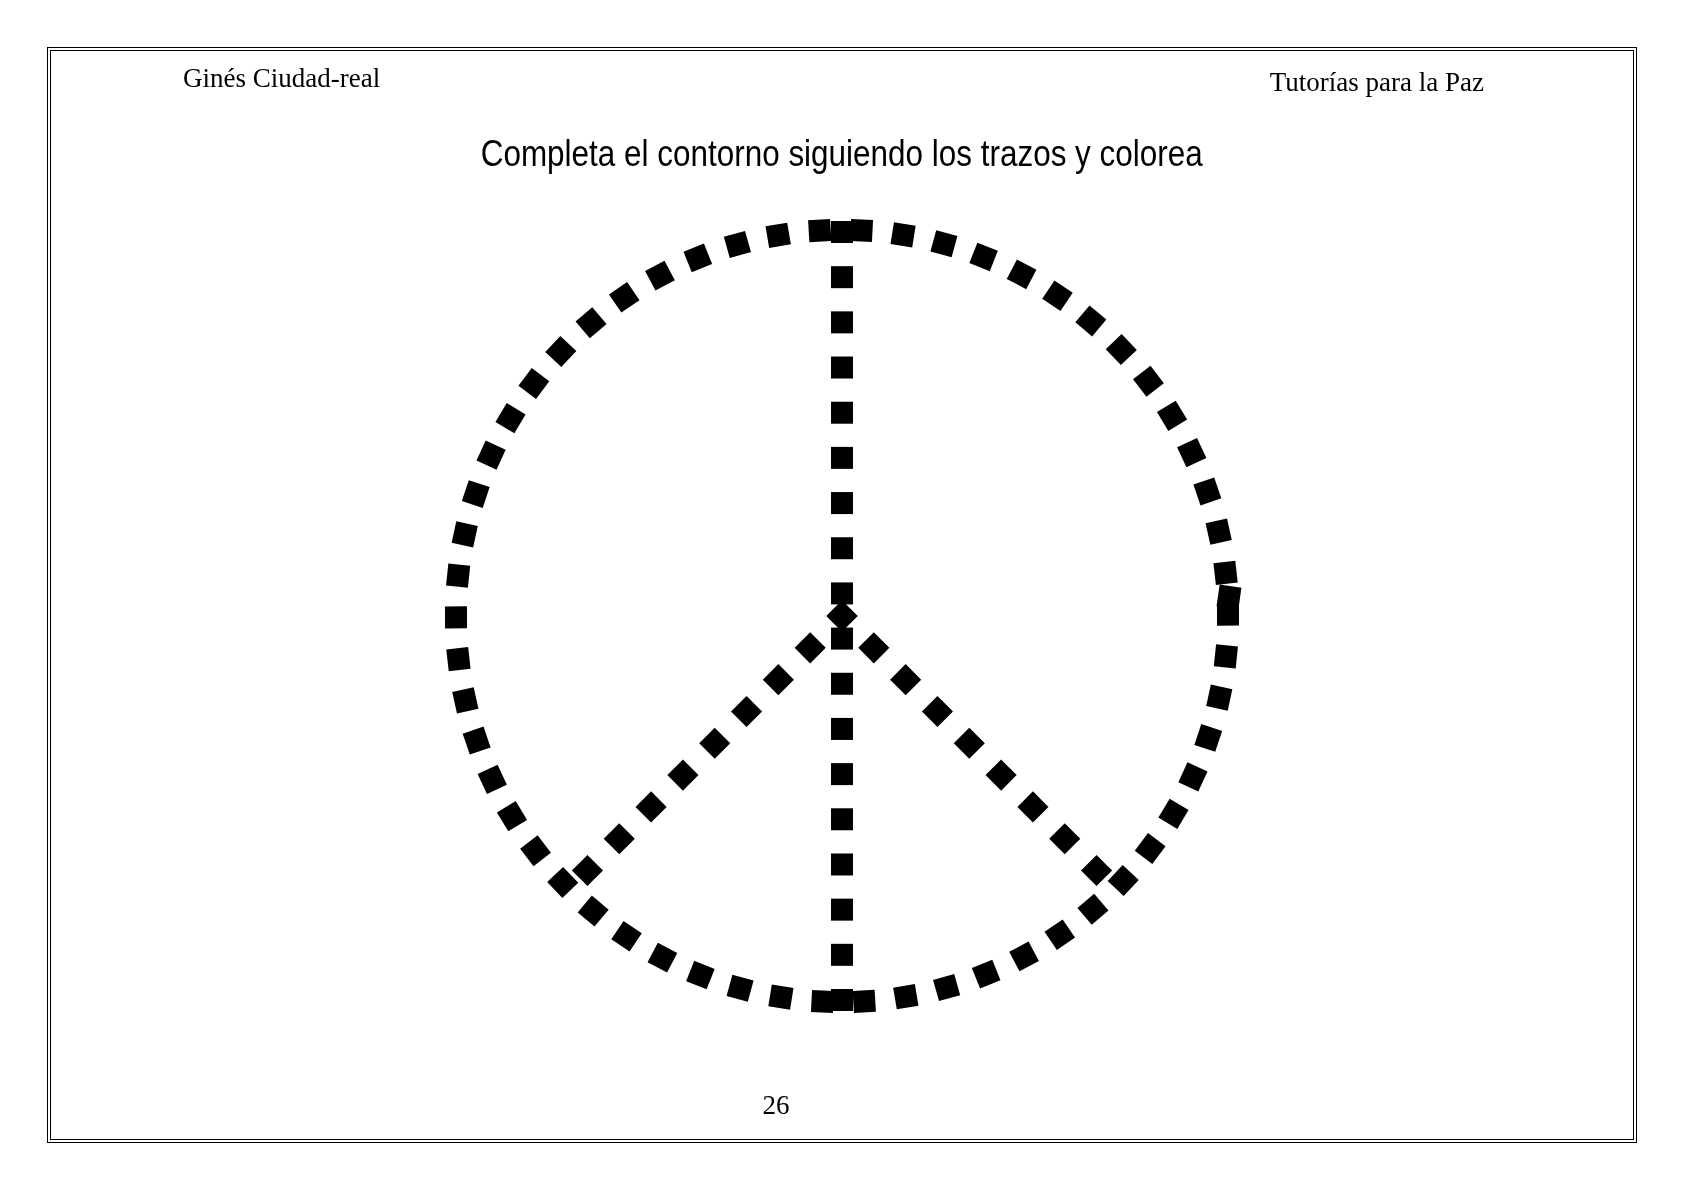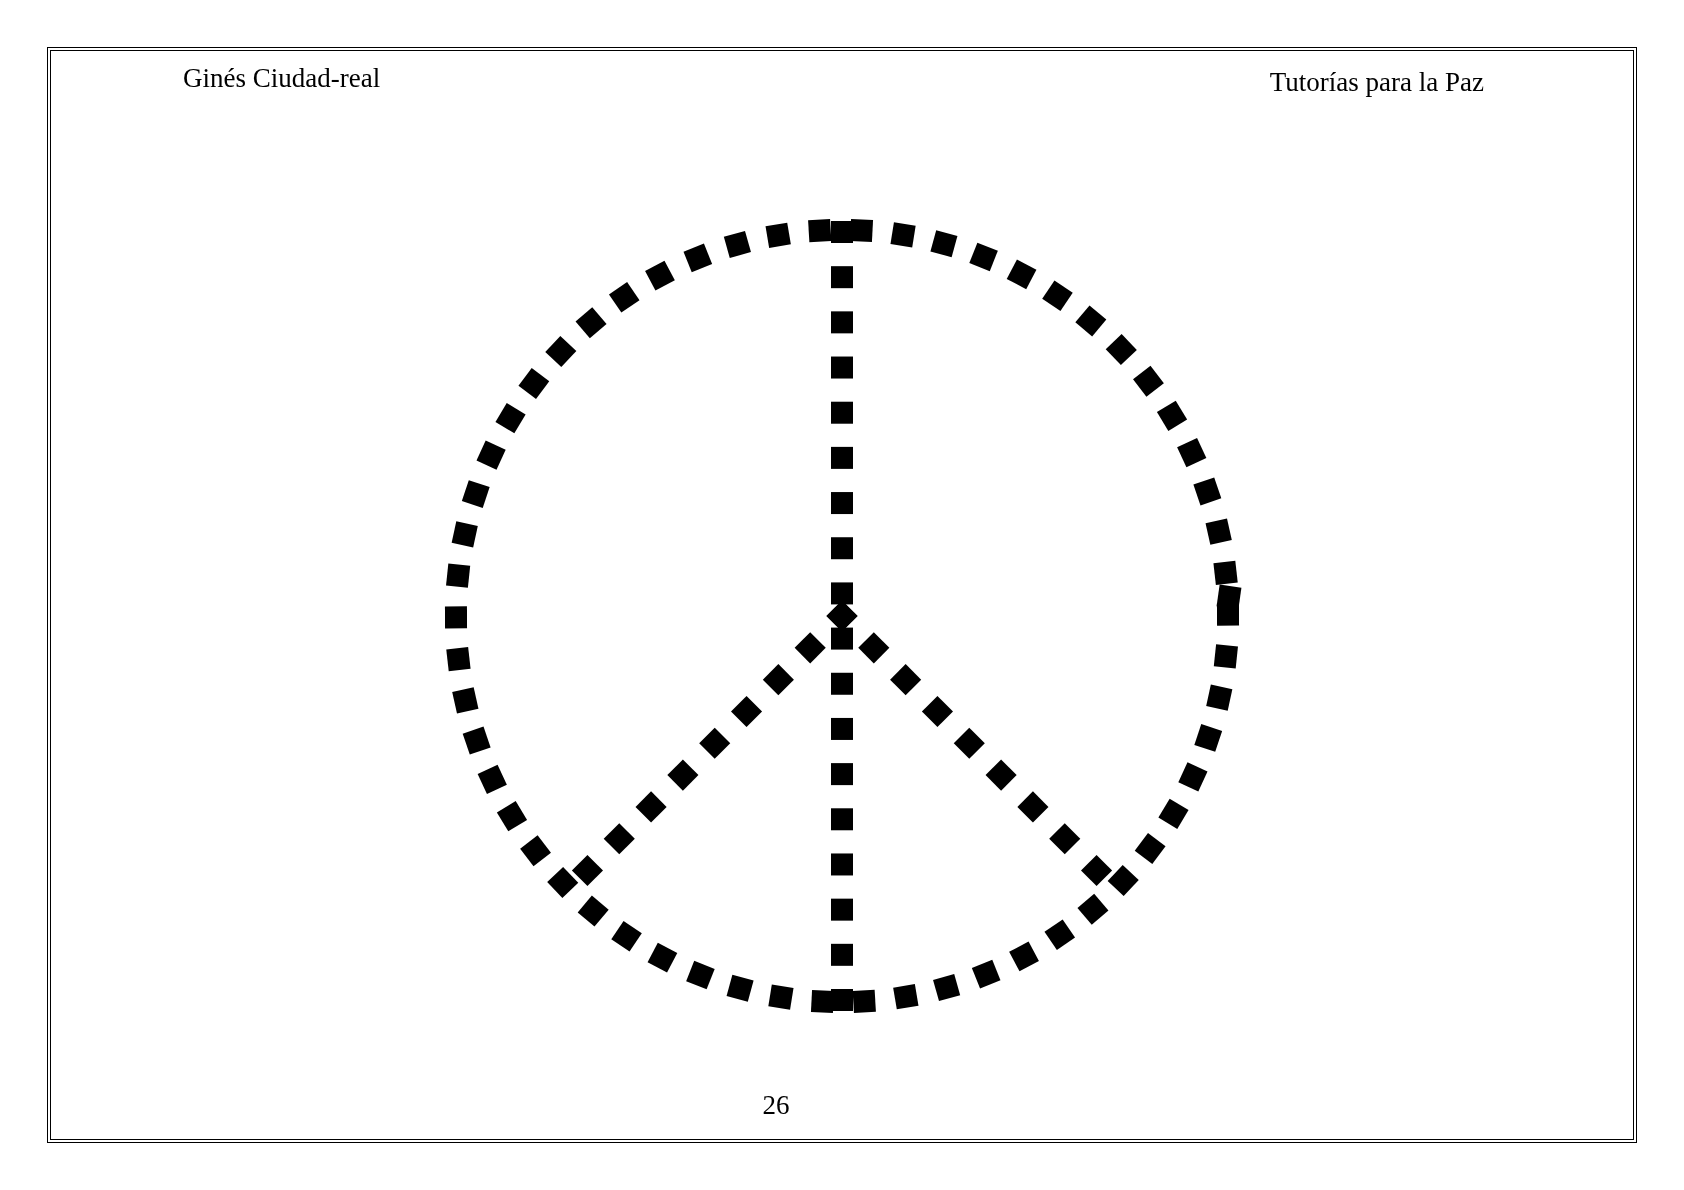--- a/index.html
+++ b/index.html
@@ -74,20 +74,23 @@
 <body>
 
 <div class="page">
 
   <div class="frame"></div>
 
   <div class="header-left">Ginés Ciudad-real</div>
 
   <div class="header-right">Tutorías para la Paz</div>
 
+  <div class="title">
+    <span class="squeeze">Completa el contorno siguiendo los trazos y colorea</span>
+  </div>
 
   <svg class="peace-svg" viewBox="0 0 1684 1190" xmlns="http://www.w3.org/2000/svg">
     <g id="peace-dots">
         <rect x="1214.89" y="645.35" width="22" height="22" fill="#000000" transform="rotate(6.00 1225.89 656.35)"></rect>
         <rect x="1208.27" y="686.62" width="22" height="22" fill="#000000" transform="rotate(12.21 1219.27 697.62)"></rect>
         <rect x="1197.24" y="726.93" width="22" height="22" fill="#000000" transform="rotate(18.41 1208.24 737.93)"></rect>
         <rect x="1181.91" y="765.81" width="22" height="22" fill="#000000" transform="rotate(24.62 1192.91 776.81)"></rect>
         <rect x="1162.46" y="802.81" width="22" height="22" fill="#000000" transform="rotate(30.83 1173.46 813.81)"></rect>
         <rect x="1139.13" y="837.49" width="22" height="22" fill="#000000" transform="rotate(37.03 1150.13 848.49)"></rect>
         <rect x="1112.19" y="869.44" width="22" height="22" fill="#000000" transform="rotate(43.24 1123.19 880.44)"></rect>

